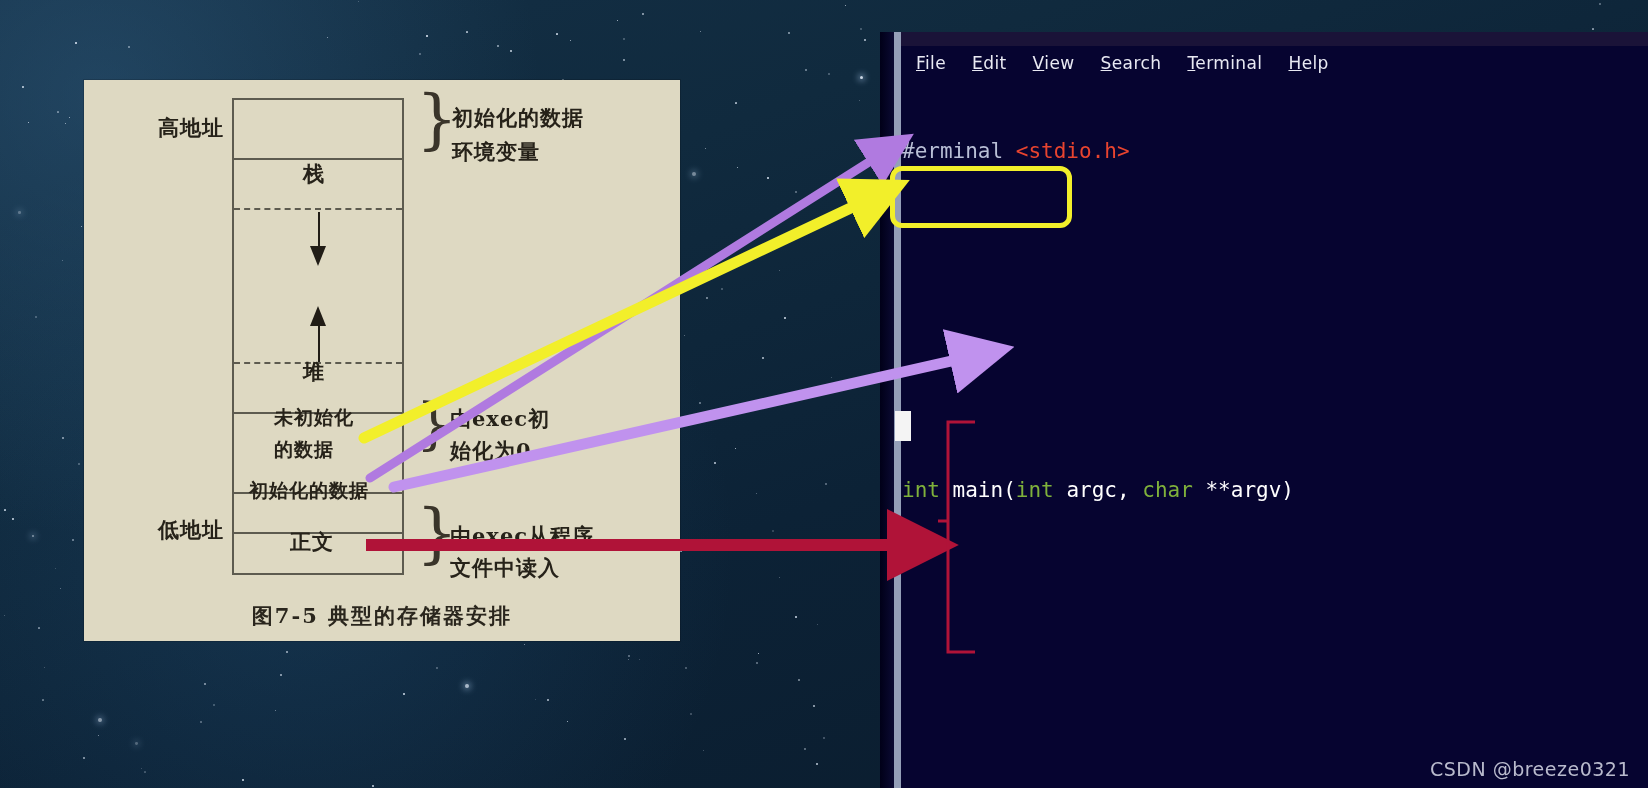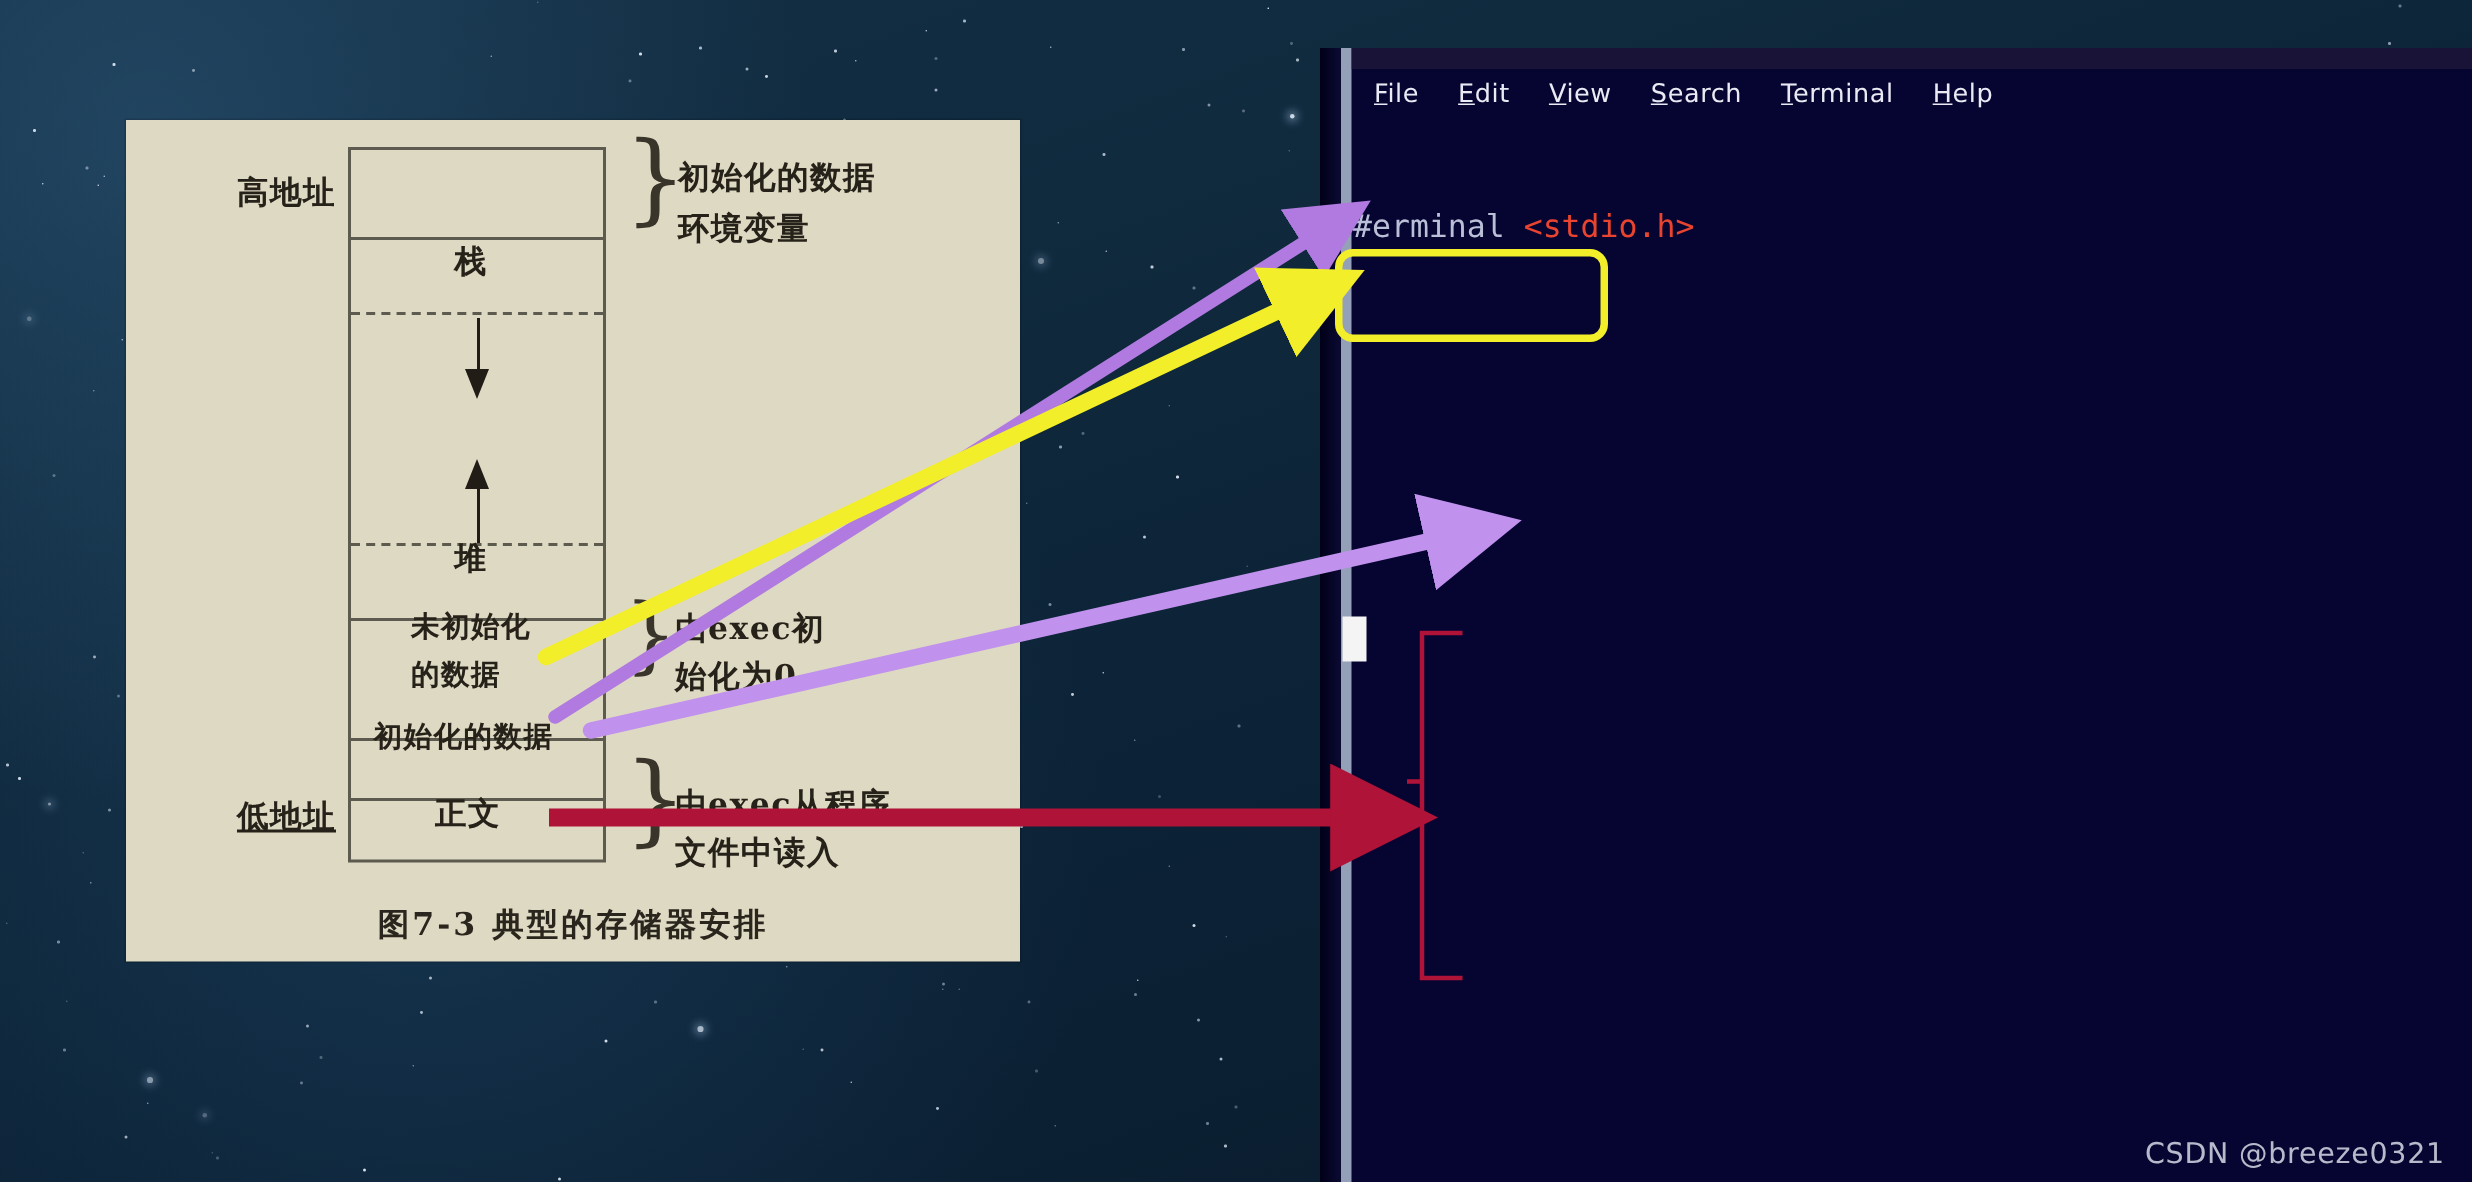--- a/index.html
+++ b/index.html
@@ -467,21 +467,21 @@
         <div class="seg-line" style="top:432px;"></div>
 
         <div class="arrow-v" style="left:84px; top:112px; height:38px;"></div>
         <div class="arrow-head-down" style="left:76px; top:146px;"></div>
 
         <div class="arrow-v" style="left:84px; top:222px; height:40px;"></div>
         <div class="arrow-head-up" style="left:76px; top:206px;"></div>
       </div>
 
       <div class="fig-label sz20" style="left:74px; top:34px;">高地址</div>
-      <div class="fig-label sz20" style="left:74px; top:450px;text-decoration:underline;">低地址</div>
+      <div class="fig-label sz20" style="left:74px; top:436px;">低地址</div>
 
       <div class="fig-label sz20" style="left:219px; top:80px;">栈</div>
       <div class="fig-label sz20" style="left:219px; top:278px;">堆</div>
       <div class="fig-label sz18" style="left:190px; top:325px;">未初始化</div>
       <div class="fig-label sz18" style="left:190px; top:357px;">的数据</div>
       <div class="fig-label sz18" style="left:165px; top:398px;">初始化的数据</div>
       <div class="fig-label sz20" style="left:206px; top:448px;">正文</div>
 
       <div class="brace" style="left:332px; top:6px; font-size:66px;">}</div>
       <div class="brace" style="left:332px; top:316px; font-size:56px;">}</div>
@@ -489,21 +489,21 @@
 
       <div class="fig-label sz20" style="left:368px; top:24px;">初始化的数据</div>
       <div class="fig-label sz20" style="left:368px; top:58px;">环境变量</div>
 
       <div class="fig-label sz20" style="left:366px; top:325px;">由exec初</div>
       <div class="fig-label sz20" style="left:366px; top:357px;">始化为0</div>
 
       <div class="fig-label sz20" style="left:366px; top:442px;">由exec从程序</div>
       <div class="fig-label sz20" style="left:366px; top:474px;">文件中读入</div>
 
-      <div class="fig-caption" style="top:522px;">图7-3  典型的存储器安排</div>
+      <div class="fig-caption" style="top:522px;">图7-5  典型的存储器安排</div>
     </div>
   </div>
 
   <div id="terminal">
     <div id="term-scroll-dark"></div>
     <div id="term-scroll-light"></div>
     <div id="term-topbar"></div>
 
     <div id="menubar">
       <div class="menu-item"><span class="mn">F</span>ile</div>
@@ -512,20 +512,21 @@
       <div class="menu-item"><span class="mn">S</span>earch</div>
       <div class="menu-item"><span class="mn">T</span>erminal</div>
       <div class="menu-item"><span class="mn">H</span>elp</div>
     </div>
 
     <div id="code">
       <span class="ln"><span class="pre">#erminal </span><span class="hdr">&lt;stdio.h&gt;</span></span>
       <span class="ln"> </span>
       <span class="ln"> </span>
       <span class="ln"> </span>
+      <span class="ln"><span class="kw">int</span><span class="pun"> main(</span><span class="kw">int</span><span class="pun"> argc, </span><span class="kw">char</span><span class="pun"> **argv)</span></span>
       
       
       
       
       
       
       
       
       
       

